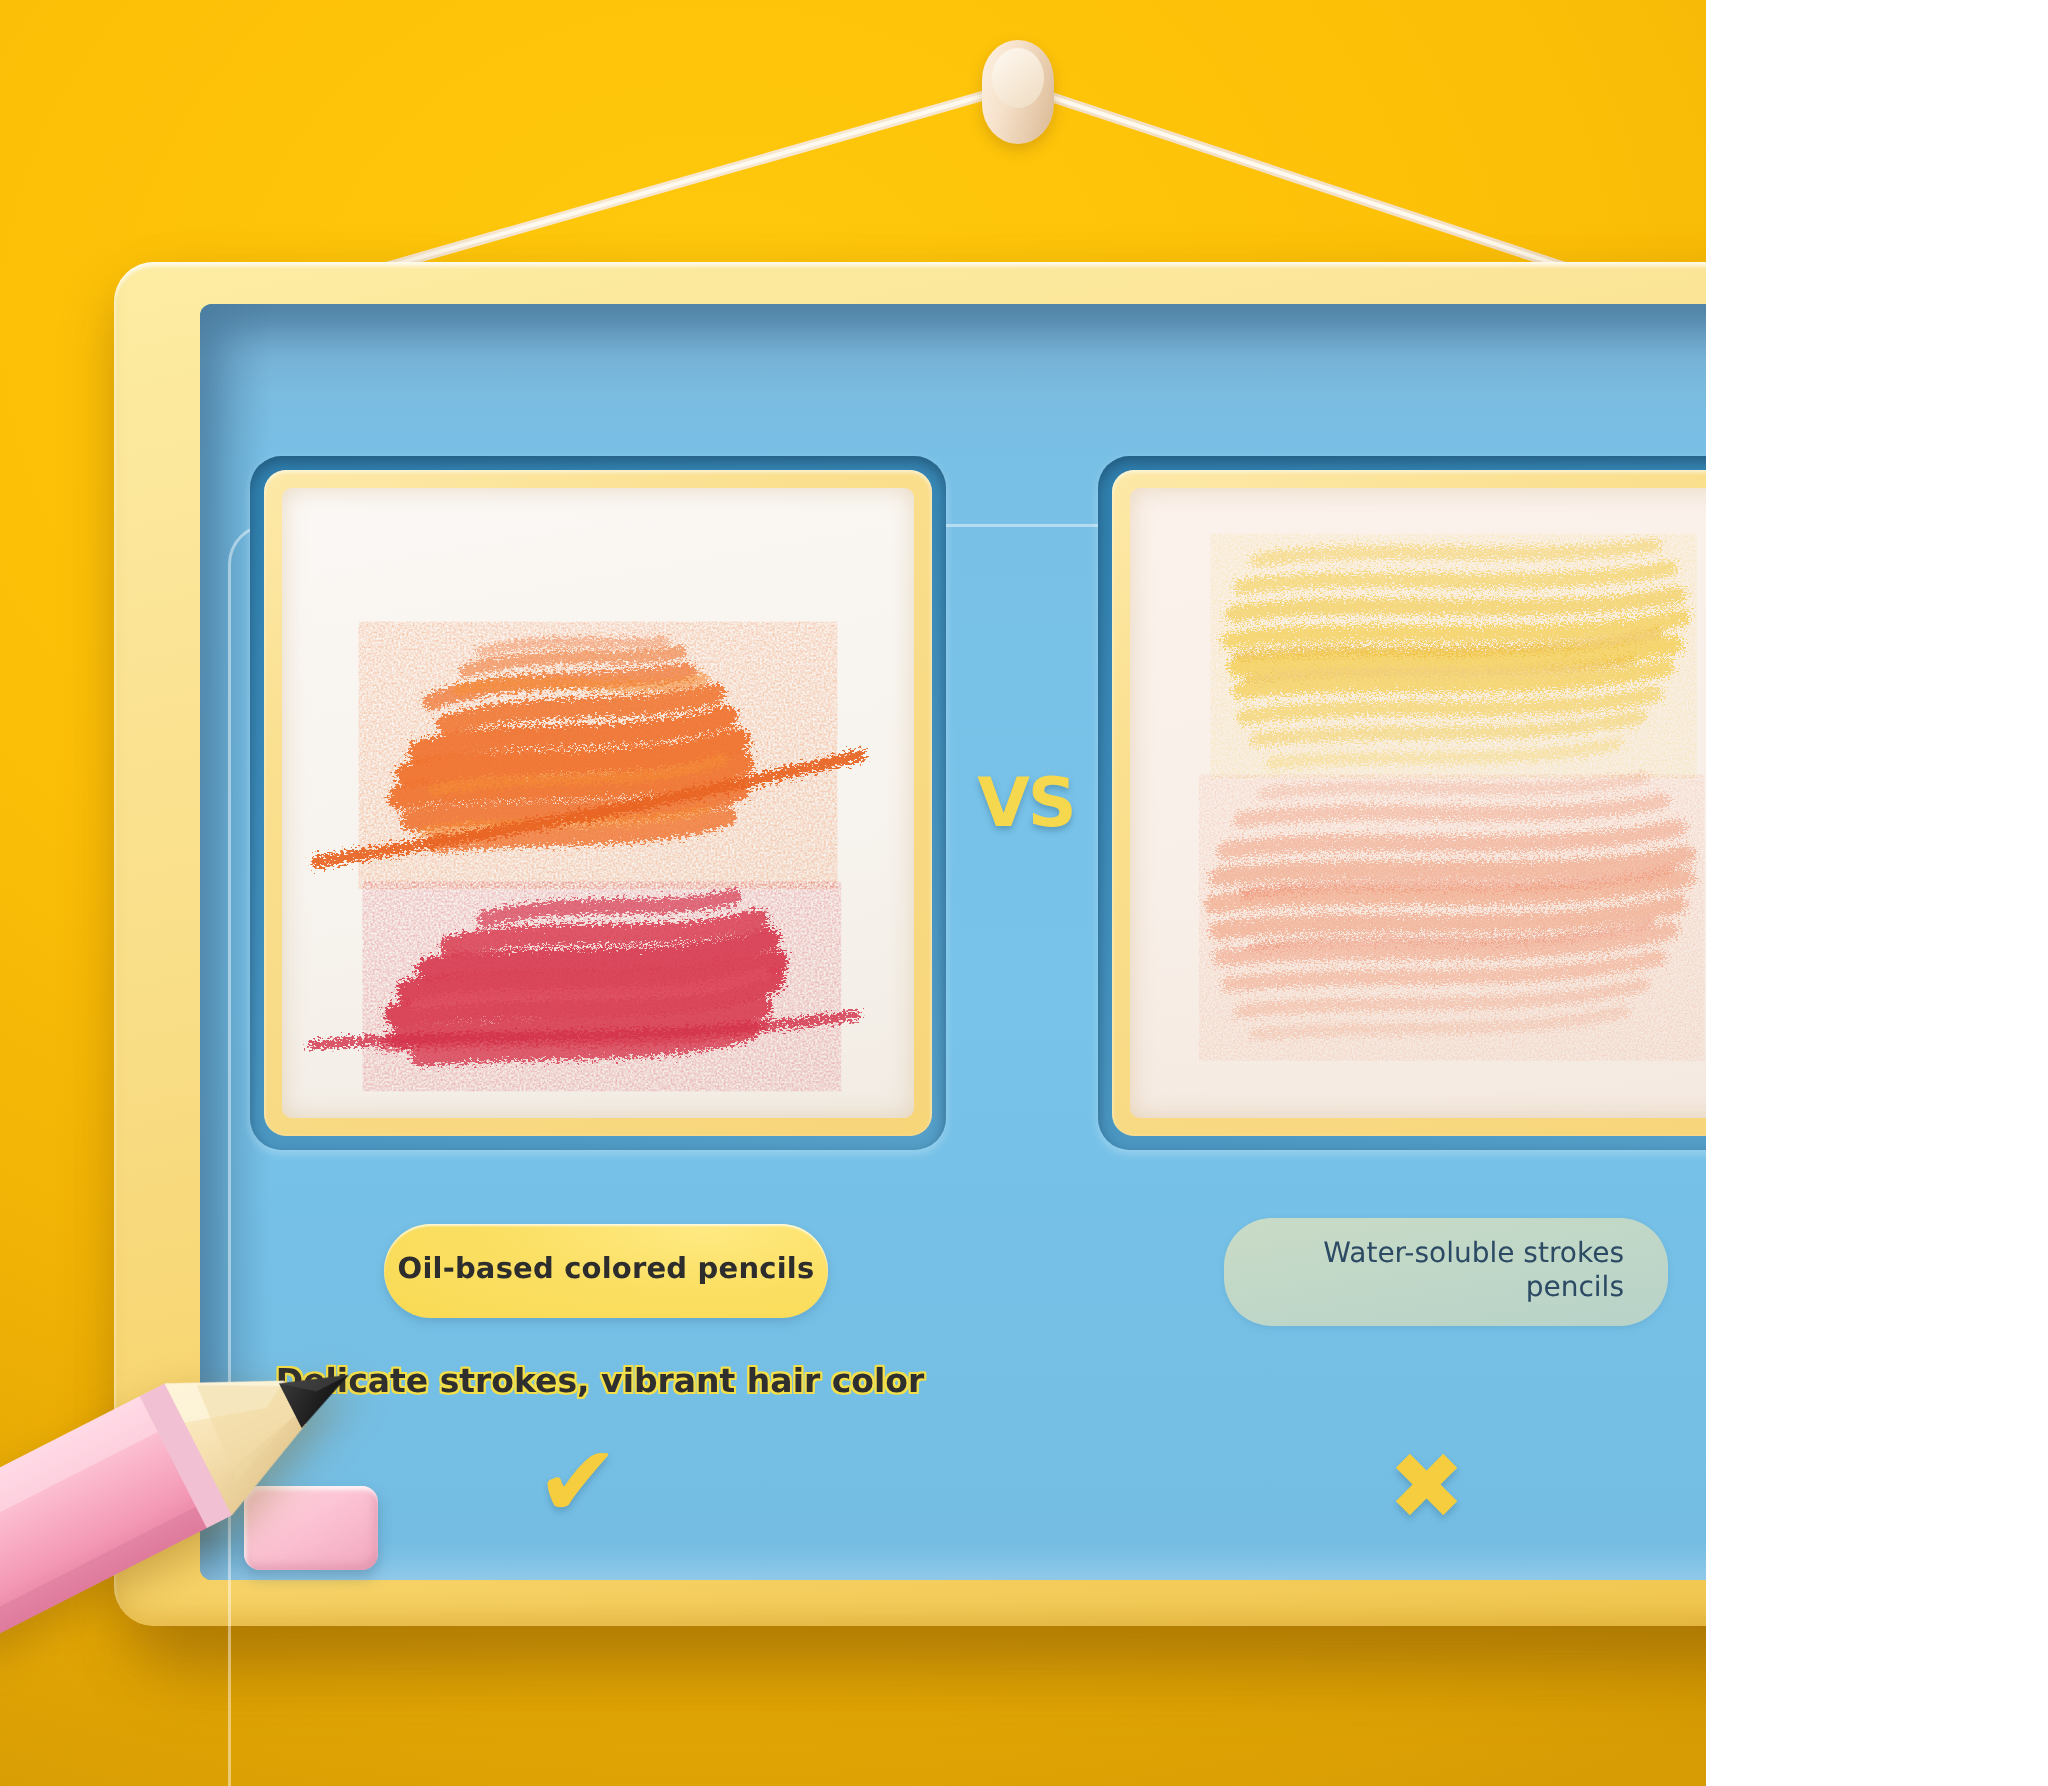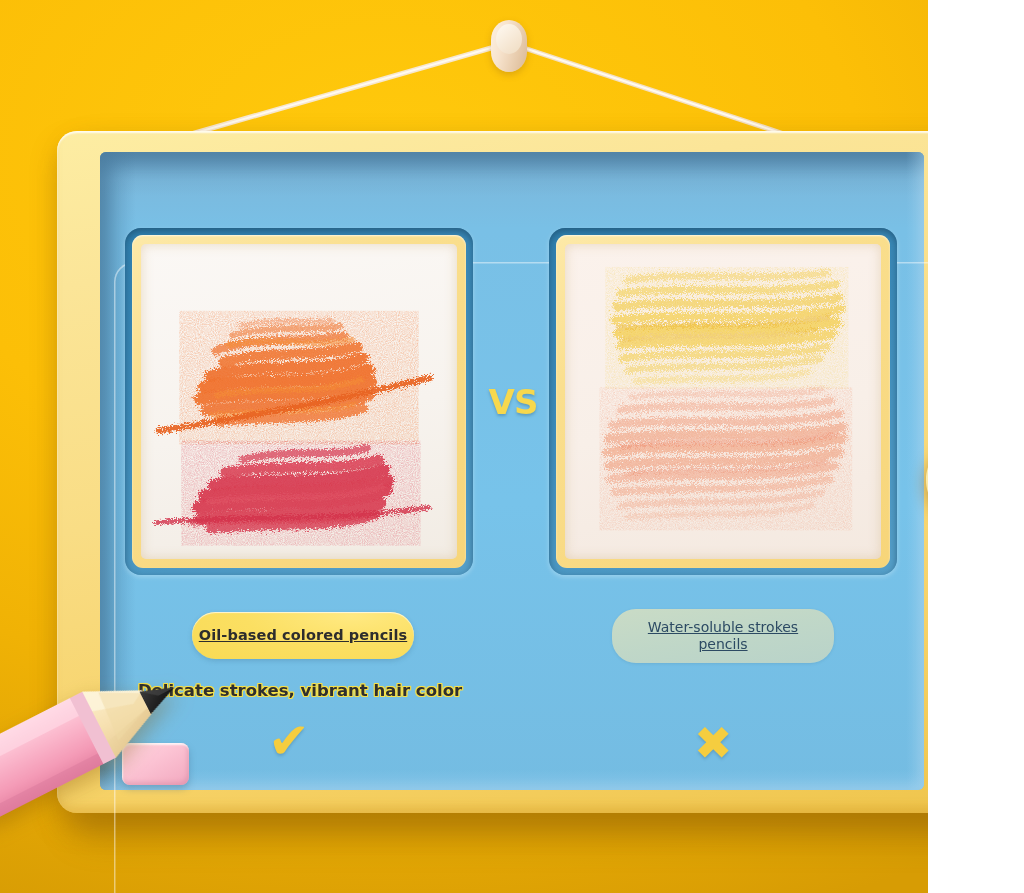--- a/index.html
+++ b/index.html
@@ -6,21 +6,21 @@
     margin: 0;
     padding: 0;
     background: #ffffff;
   }
   body {
     font-family: "Liberation Sans", sans-serif;
   }
 
   #stage {
     position: relative;
-    width: 928px;
+    width: 853px;
     height: 893px;
     overflow: hidden;
     background: radial-gradient(ellipse 120% 90% at 42% 18%, #ffc90c 0%, #fcbf07 42%, #f0b205 68%, #d79c04 100%);
   }
 
   
   .string-wrap {
     position: absolute;
     left: 0; top: 0;
     width: 1024px; height: 180px;
@@ -165,25 +165,24 @@
     z-index: 5;
   }
 
   
   .badge {
     position: absolute;
     box-sizing: border-box;
     display: flex;
     align-items: center;
     justify-content: center;
-    text-align: center;
+    text-align: right;
     border-radius: 24px;
     font-family: "DejaVu Sans", sans-serif;
     line-height: 1.22;
-    text-decoration: underline;
   }
   .badge-oil {
     left: 192px;
     top: 612px;
     width: 222px;
     height: 47px;
     background: radial-gradient(120% 160% at 72% 8%, #ffe981 0%, #fbdf62 40%, #f7d84f 100%);
     color: #2d2d2d;
     font-weight: 700;
     font-size: 14.5px;

